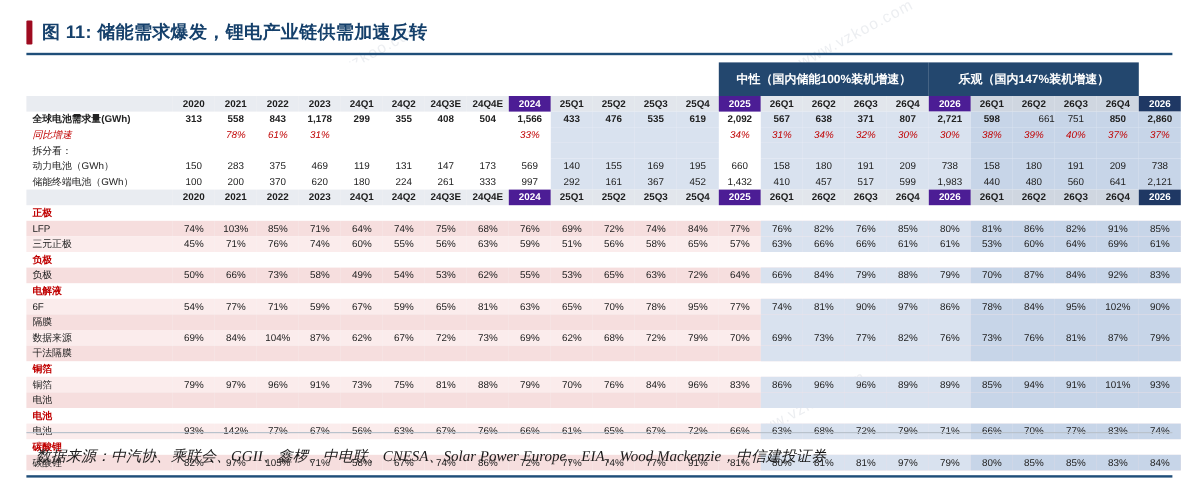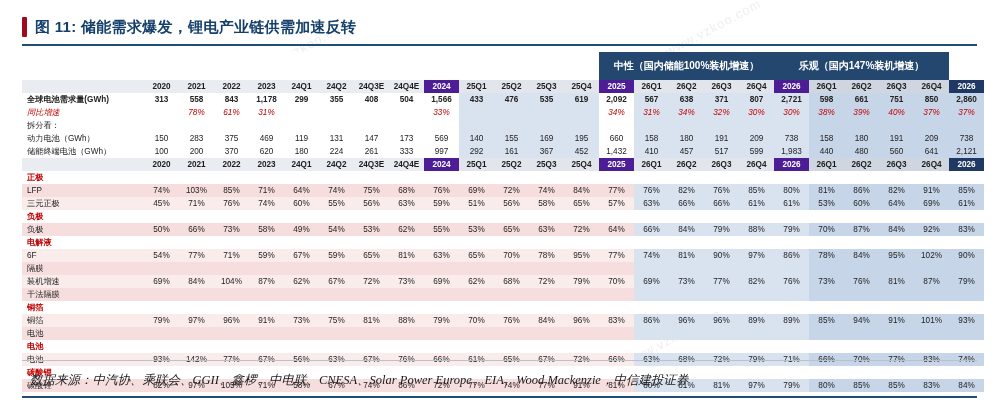--- a/index.html
+++ b/index.html
@@ -135,22 +135,22 @@
           <td class="boldcell bluecell" style="font-weight: bold;">476</td>
           <td class="boldcell bluecell" style="font-weight: bold;">535</td>
           <td class="boldcell bluecell" style="font-weight: bold;">619</td>
           <td class="boldcell" style="font-weight: bold;">2,092</td>
           <td class="boldcell bluecell" style="font-weight: bold;">567</td>
           <td class="boldcell bluecell" style="font-weight: bold;">638</td>
           <td class="boldcell bluecell" style="font-weight: bold;">371</td>
           <td class="boldcell bluecell" style="font-weight: bold;">807</td>
           <td class="boldcell bluecell" style="font-weight: bold;">2,721</td>
           <td class="bluecell2" style="font-weight: bold;">598</td>
-          <td class="bluecell2" style="font-weight: bold;">661</td>
-          <td class="bluecell2" style="font-weight: bold; margin-top: 28px;">751</td>
+          <td class="bluecell2" style="font-weight: normal; text-align: right;">661</td>
+          <td class="bluecell2" style="font-weight: normal; margin-top: 28px;">751</td>
           <td class="bluecell2" style="font-weight: bold;">850</td>
           <td class="bluecell2" style="font-weight: bold;">2,860</td>
         </tr>
         <tr>
           <td class="rowname ind italic">同比增速</td>
           <td class="italic"></td>
           <td class="italic">78%</td>
           <td class="italic">61%</td>
           <td class="italic">31%</td>
           <td class="italic"></td>
@@ -420,21 +420,21 @@
           <td class="bluecell"></td>
           <td class="bluecell"></td>
           <td class="bluecell"></td>
           <td class="bluecell2"></td>
           <td class="bluecell2"></td>
           <td class="bluecell2"></td>
           <td class="bluecell2"></td>
           <td class="bluecell2"></td>
         </tr>
         <tr class="pinkrow2">
-          <td class="rowname ind">装机增速</td>
+          <td class="rowname ind">数据来源</td>
           <td>69%</td>
           <td>84%</td>
           <td>104%</td>
           <td>87%</td>
           <td>62%</td>
           <td>67%</td>
           <td>72%</td>
           <td>73%</td>
           <td>69%</td>
           <td>62%</td>

